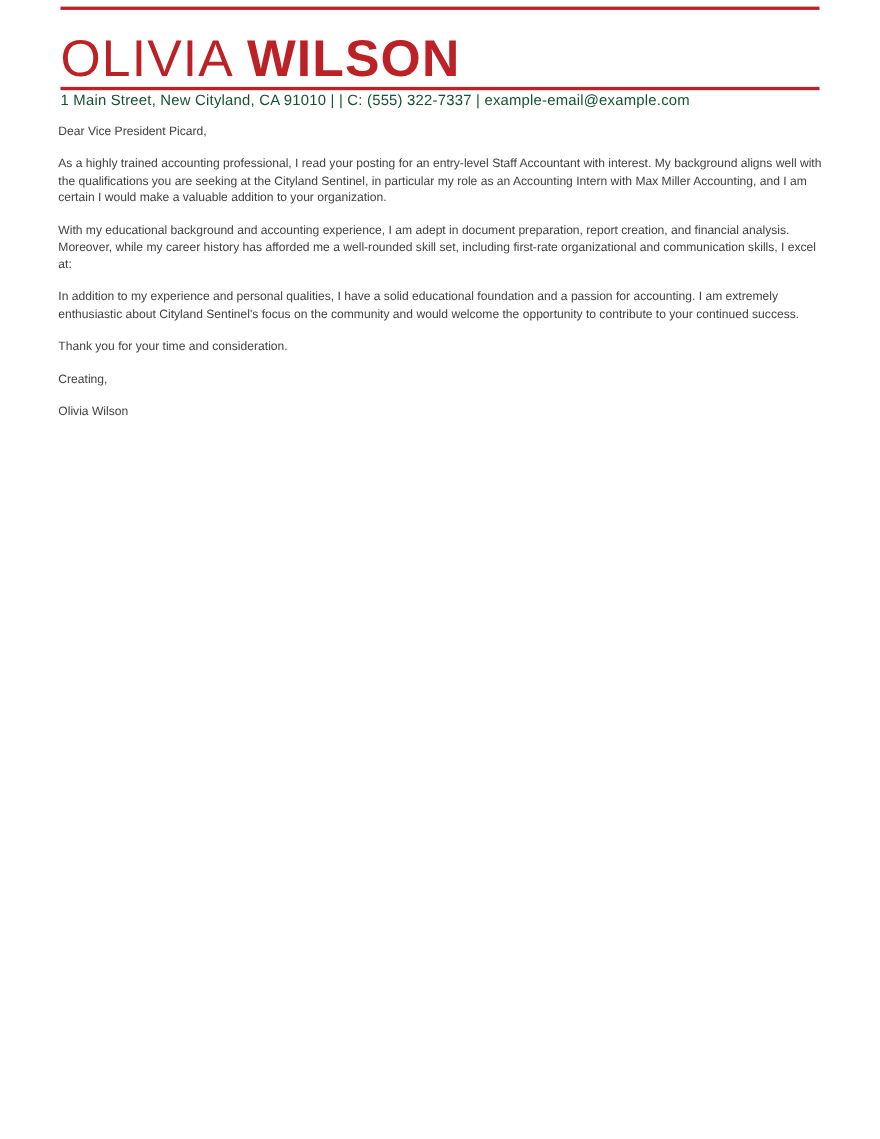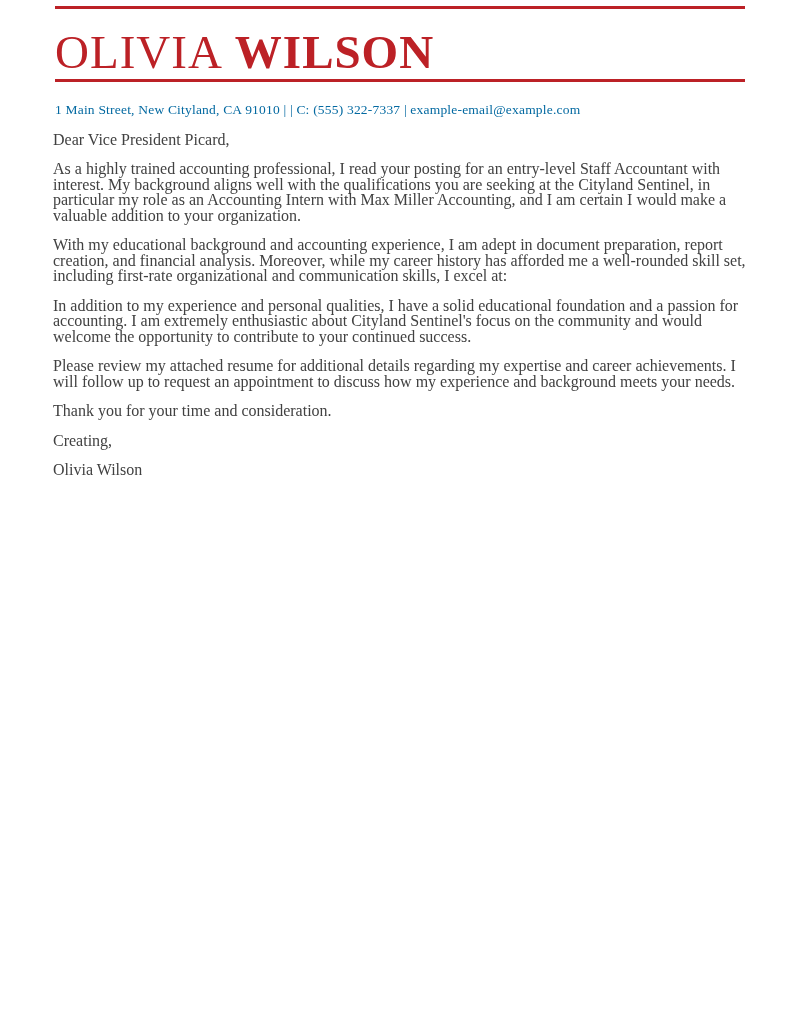--- a/index.html
+++ b/index.html
@@ -2,21 +2,21 @@
 <html><head>
 <meta charset="utf-8">
 <style>
   html, body { margin: 0; padding: 0; }
   body { background: #ffffff; }
   .page {
     position: relative;
     width: 800px;
     height: 1035px;
     background: #ffffff;
-    font-family: Liberation Serif, serif;
+    font-family: Liberation Sans, sans-serif;
     color: #414141;
     overflow: hidden;
   }
   .rule {
     height: 3px;
     background: #bc2126;
     margin-left: 55px;
     width: 690px;
   }
   .top-rule { margin-top: 6px; }
@@ -25,29 +25,29 @@
     font-size: 47px;
     line-height: 1;
     letter-spacing: 1px;
     color: #bc2126;
     white-space: nowrap;
   }
   .name .first { font-weight: 400; margin-right: 12px; }
   .name .last  { font-weight: 700; }
   .name-rule { margin-top: 3px; }
   .contact {
-    margin: 20px 0 0 55px;
+    margin: 1px 0 0 55px;
     font-size: 13.5px;
     line-height: 15.5px;
-    color: #0369a1;
+    color: #14532d;
     letter-spacing: 0.2px;
   }
   .body {
     margin: 0 52px 0 53px;
-    font-size: 16px;
+    font-size: 11px;
     line-height: 15.5px;
     color: #414141;
   }
   .body p { margin: 14px 0 0 0; }
   .salutation { margin-top: 14px; }
   ul.skills {
     margin: 18px 0 0 0;
     padding-left: 39px;
     list-style: disc outside;
   }
@@ -76,21 +76,20 @@
 
     <p class="salutation">Dear Vice President Picard,</p>
 
     <p>As a highly trained accounting professional, I read your posting for an entry-level Staff Accountant with interest. My background aligns well with the qualifications you are seeking at the Cityland Sentinel, in particular my role as an Accounting Intern with Max Miller Accounting, and I am certain I would make a valuable addition to your organization.</p>
 
     <p>With my educational background and accounting experience, I am adept in document preparation, report creation, and financial analysis. Moreover, while my career history has afforded me a well-rounded skill set, including first-rate organizational and communication skills, I excel at:</p>
 
 
     <p>In addition to my experience and personal qualities, I have a solid educational foundation and a passion for accounting. I am extremely enthusiastic about Cityland Sentinel's focus on the community and would welcome the opportunity to contribute to your continued success.</p>
 
-    <p>Please review my attached resume for additional details regarding my expertise and career achievements. I will follow up to request an appointment to discuss how my experience and background meets your needs.</p>
 
     <p>Thank you for your time and consideration.</p>
 
     <p>Creating,</p>
 
     <p class="signature">Olivia Wilson</p>
 
   </div>
 
 </div>

